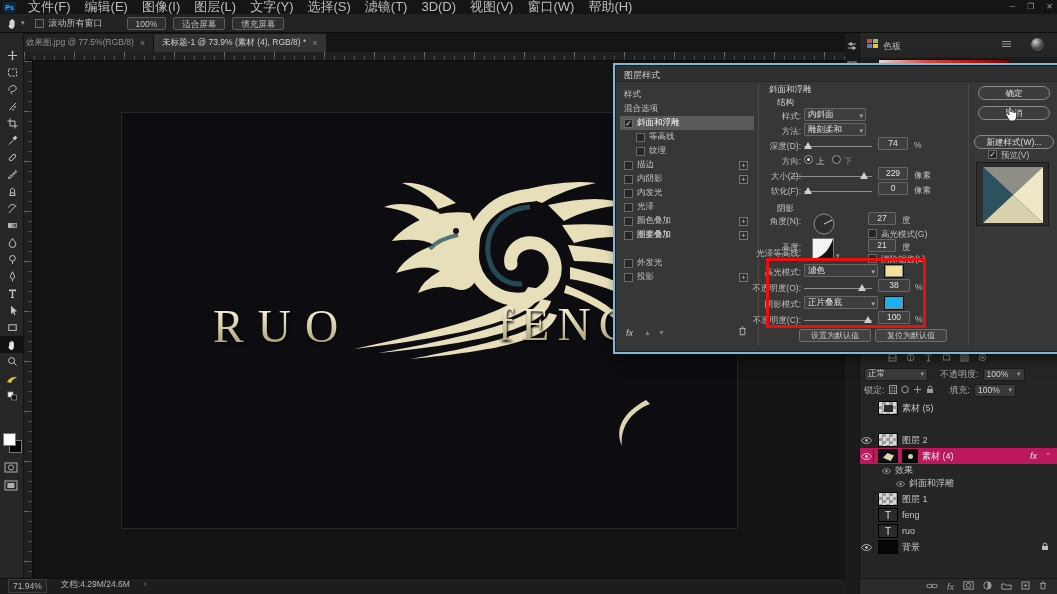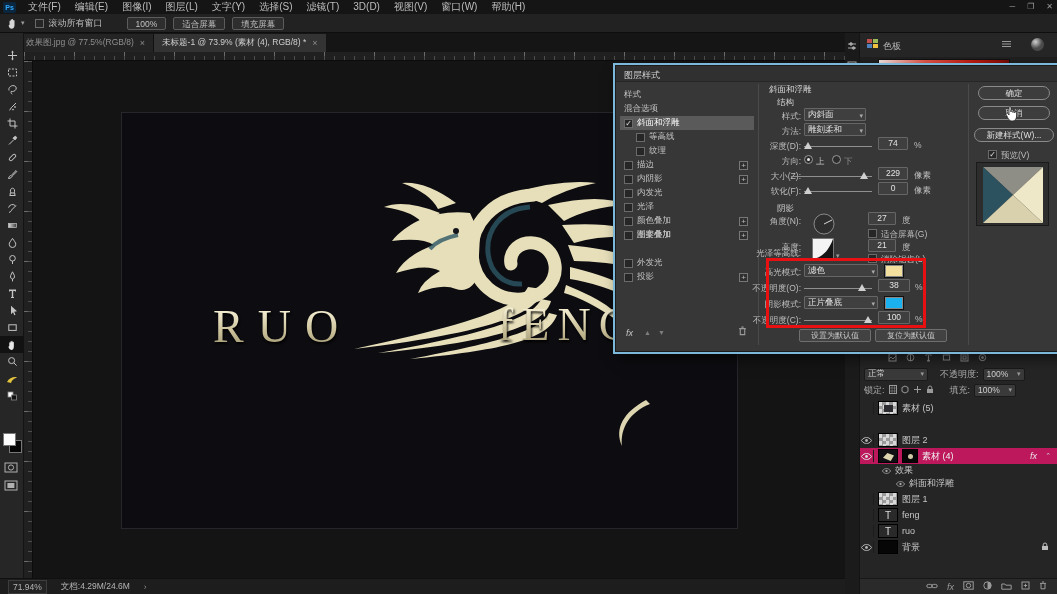--- a/index.html
+++ b/index.html
@@ -6,21 +6,21 @@
   html,body { background:#000; }
   #root {
     position:relative; width:1057px; height:594px; overflow:hidden;
     background:#1c1c1c; font-family:"Liberation Sans", sans-serif;
     color:#c8c8c8; font-size:9px; cursor:default;
   }
   .abs { position:absolute; }
   
   #menubar { left:0; top:0; width:1057px; height:14px; background:#151515; display:flex; align-items:center; }
   #pslogo { width:13px; height:11px; margin:0 5px 0 3px; background:#0b2740; color:#31a8ff; font-size:7px; font-weight:bold; display:flex; align-items:center; justify-content:center; border-radius:2px; }
-  .menu-item { padding:0 7px; color:#bdbdbd; font-size:10px; line-height:14px; }
+  .menu-item { padding:0 7px; color:#bdbdbd; font-size:13px; line-height:14px; }
   #winctl { position:absolute; right:4px; top:0; display:flex; gap:12px; color:#9a9a9a; font-size:8px; line-height:14px; }
   
   #optbar { left:0; top:14px; width:1057px; height:19px; background:#222222; border-bottom:1px solid #0e0e0e; display:flex; align-items:center; }
   .opt-btn { height:13px; line-height:12px; padding:0 8px; border:1px solid #5c5c5c; background:#2e2e2e; color:#c2c2c2; margin-right:7px; font-size:8.5px; border-radius:2px; }
   .cbx { width:9px; height:9px; border:1px solid #6a6a6a; background:#262626; display:inline-block; }
   .cbx.on::after { content:"✓"; display:block; color:#e0e0e0; font-size:8px; line-height:8px; text-align:center; }
   
   #tabbar { left:0; top:33px; width:845px; height:19px; background:#151515; display:flex; align-items:flex-end; padding-left:18px; }
   .doctab { height:18px; display:flex; align-items:center; gap:6px; padding:0 8px; font-size:8.5px;margin-top:26px; }
   .doctab.inactive { background:#242424; color:#8f8f8f; border-right:1px solid #111; }
@@ -79,21 +79,21 @@
   .ddl::after { content:"▾"; position:absolute; right:2px; top:1px; color:#aaa; font-size:7px; }
   .track { position:absolute; height:1px; background:#8f8f8f; }
   .thumb-tri { position:absolute; width:0; height:0; border-left:4px solid transparent; border-right:4px solid transparent; border-bottom:7px solid #cfcfcf; }
   .radio { position:absolute; width:9px; height:9px; border:1px solid #999; border-radius:50%; background:#2c2c2c; }
   .radio.on::after { content:""; position:absolute; left:2px; top:2px; width:3px; height:3px; border-radius:50%; background:#e8e8e8; }
   .swatch { position:absolute; width:20px; height:14px; border:1px solid #111; box-shadow:inset 0 0 0 1px #888; }
   #redbox { position:absolute; left:150px; top:192px; width:160px; height:70px; border:3px solid #e81010; z-index:5; pointer-events:none; }
   .dlg-btn { position:absolute; height:14px; border:1px solid #8a8a8a; border-radius:7px; color:#dedede; font-size:8.5px; text-align:center; line-height:12px; background:#3d3d3d; }
   .dlg-btn2 { position:absolute; height:13px; border:1px solid #6e6e6e; border-radius:2px; color:#c8c8c8; font-size:8px; text-align:center; line-height:11px; background:#424242; }
   
-  #statusbar { left:0; top:578px; width:845px; height:16px; background:#1d1d1d; border-top:1px solid #101010; display:flex; align-items:center; font-size:8.5px; color:#b5b5b5; }
+  #statusbar { left:0; top:578px; width:845px; height:16px; background:#1d1d1d; border-top:1px solid #101010; display:flex; align-items:flex-start; font-size:8.5px; color:#b5b5b5; }
   .ico { display:inline-flex; align-items:center; justify-content:center; }
 </style>
 </head>
 <body>
 
 <div id="root">
 
   <div id="menubar" class="abs">
     <div id="pslogo">Ps</div>
     <span class="menu-item">文件(F)</span>
@@ -629,21 +629,21 @@
     <span class="grp" style="left:161px;top:137px">阴影</span>
 
     <span class="lbl" style="left:120px;top:150px;width:65px">角度(N):</span>
     <span style="position:absolute;left:196px;top:146px"><svg width="24" height="24" viewBox="0 0 24 24">
           <circle cx="12" cy="12" r="10" fill="#2e2e2e" stroke="#8a8a8a"></circle>
           <line x1="12" y1="12" x2="20" y2="8" stroke="#d8d8d8"></line>
         </svg></span>
     <span class="fld" style="left:252px;top:146px;width:28px">27</span>
     <span class="unit" style="left:286px;top:149px">度</span>
     <span class="cbx" style="position:absolute;left:252px;top:163px"></span>
-    <span class="unit" style="left:265px;top:163px">适合屏幕(G)</span>
+    <span class="unit" style="left:265px;top:163px">高光模式(G)</span>
 
     <span class="lbl" style="left:120px;top:176px;width:65px">高度:</span>
     <span class="fld" style="left:252px;top:173px;width:28px">21</span>
     <span class="unit" style="left:286px;top:176px">度</span>
 
     <span class="lbl" style="left:105px;top:182px;width:80px">光泽等高线:</span>
     <span style="position:absolute;left:196px;top:172px"><svg width="22" height="22" viewBox="0 0 22 22">
           <rect x="0.5" y="0.5" width="21" height="21" fill="#f4f4f4" stroke="#777"></rect>
           <path d="M21 1 C16 14 10 19 1 21 L21 21 Z" fill="#151515"></path>
         </svg></span>
@@ -671,21 +671,21 @@
     <span class="fld" style="left:262px;top:245px;width:32px">100</span>
     <span class="unit" style="left:299px;top:248px">%</span>
 
     <div id="redbox"></div>
 
     <span class="dlg-btn2" style="left:183px;top:263px;width:72px">设置为默认值</span>
     <span class="dlg-btn2" style="left:259px;top:263px;width:72px">复位为默认值</span>
 
     <span class="dlg-btn" style="left:362px;top:20px;width:72px">确定</span>
     <span class="dlg-btn" style="left:362px;top:40px;width:72px">取消</span>
-    <span class="dlg-btn" style="left:358px;top:62px;width:80px">新建样式(W)...</span>
+    <span class="dlg-btn" style="left:358px;top:69px;width:80px">新建样式(W)...</span>
     <span class="cbx on" style="position:absolute;left:372px;top:84px"></span>
     <span class="unit" style="left:385px;top:84px">预览(V)</span>
     <span style="position:absolute;left:360px;top:96px;width:73px;height:64px;background:#2d2d2d;border:1px solid #1a1a1a">
       <svg width="60" height="56" viewBox="0 0 60 56" style="position:absolute;left:6px;top:4px">
         <polygon points="0,0 60,0 30,28" fill="#8e8e86"></polygon>
         <polygon points="0,0 30,28 0,56" fill="#2c5260"></polygon>
         <polygon points="60,0 30,28 60,56" fill="#efe8c8"></polygon>
         <polygon points="0,56 30,28 60,56" fill="#d9d1ad"></polygon>
       </svg>
     </span>

